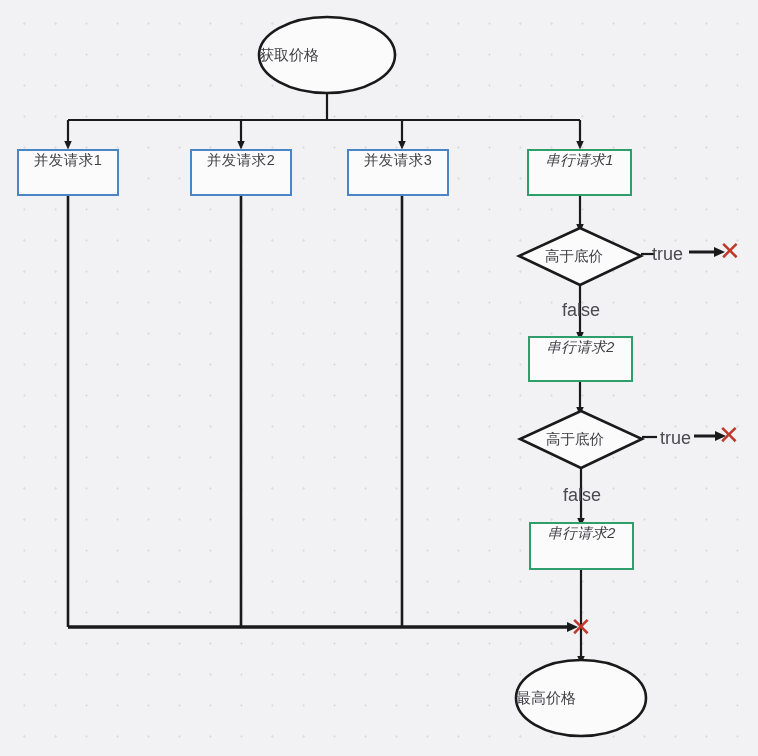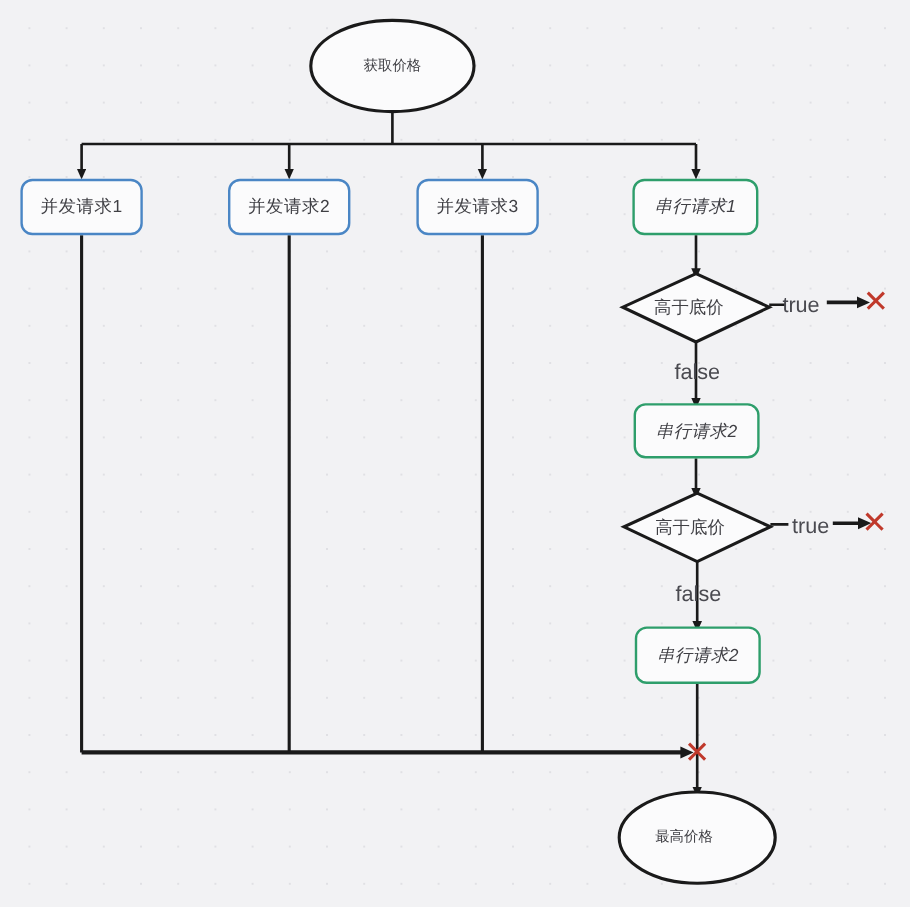--- a/index.html
+++ b/index.html
@@ -28,49 +28,46 @@
     left: 0;
     top: 0;
     width: 758px;
     height: 756px;
     pointer-events: none;
   }
   .node {
     position: absolute;
     box-sizing: border-box;
     display: flex;
-    align-items: center;
     justify-content: center;
     background: #fbfbfc;
     color: #3f3f44;
     font-size: 14.5px;
     letter-spacing: .5px;
     white-space: nowrap;
-    border-radius: 10px;
   }
   .rect-blue {
     border: 2.5px solid #4a86c5;
   }
   .rect-green {
     border: 2.5px solid #2e9e6b;
     font-style: italic;
   }
   .edge-label {
     position: absolute;
     color: #4a4a50;
     font-size: 18px;
     white-space: nowrap;
     background: transparent;
   }
   .ellipse-label {
     position: absolute;
     color: #3f3f44;
-    font-size: 12px;
+    font-size: 15px;
     white-space: nowrap;
-    text-align: center;
   }
   .watermark {
     position: absolute;
     right: 10px;
     bottom: 8px;
     color: #c9c9cf;
     font-size: 14px;
     letter-spacing: 1px;
     white-space: nowrap;
   }

